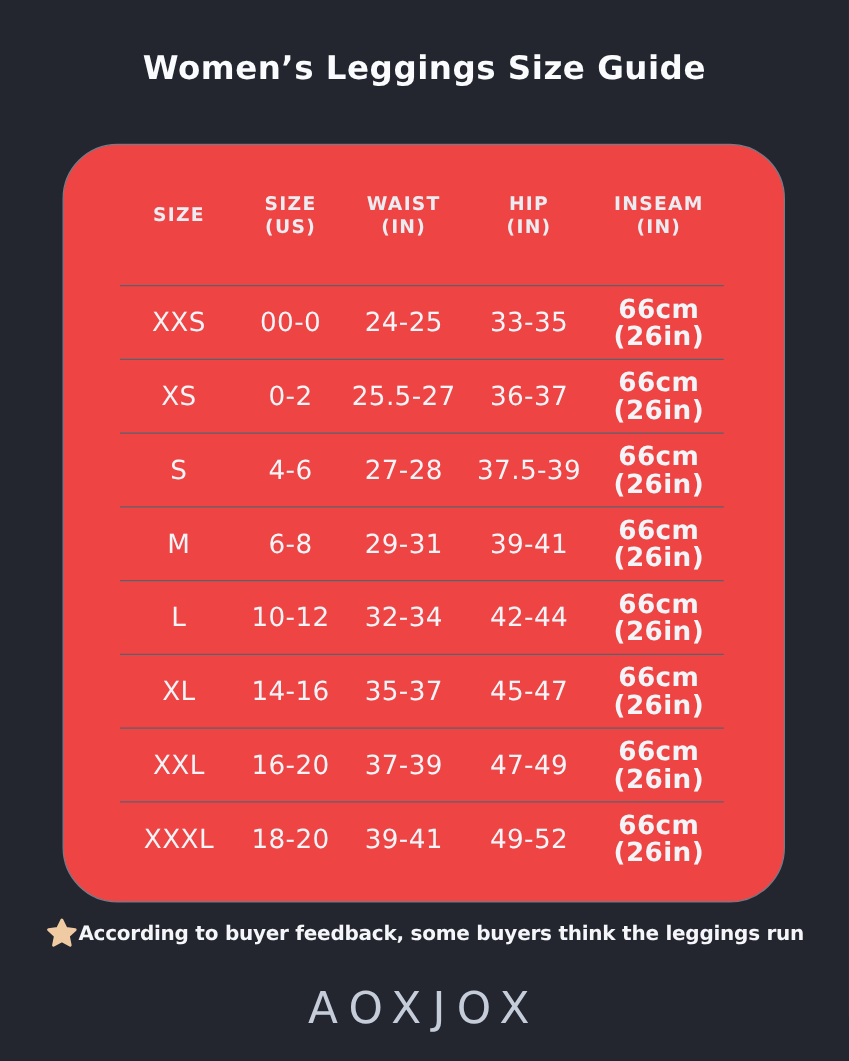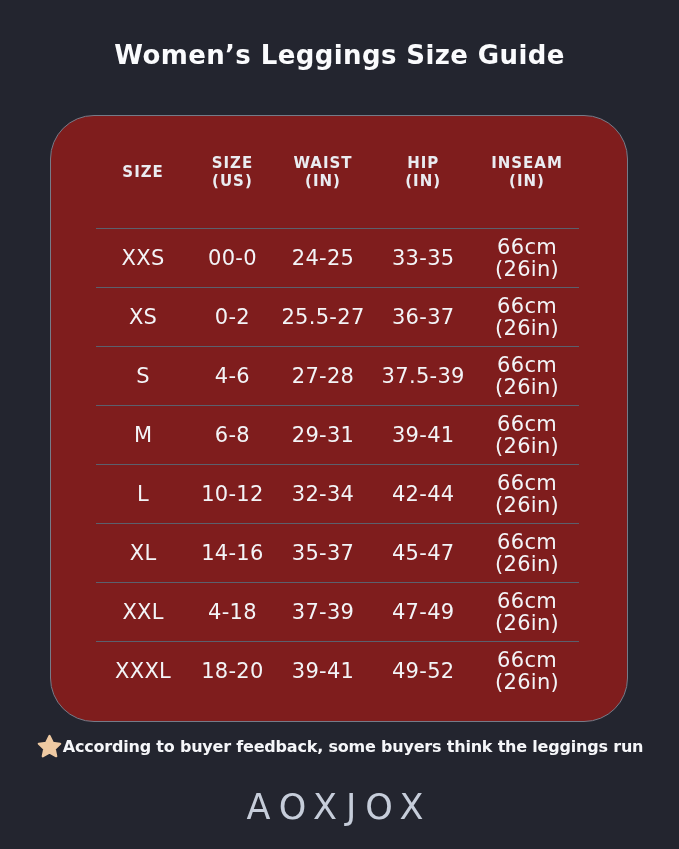--- a/index.html
+++ b/index.html
@@ -15,21 +15,21 @@
     position: absolute; top: 40px; left: 0; width: 100%;
     text-align: center;
     font-size: 26px; font-weight: bold; letter-spacing: 0.4px;
     color: #fafbfd;
   }
 
   .panel {
     position: absolute; left: 50px; top: 115px;
     width: 578px; height: 607px;
     box-sizing: border-box;
-    background: #7f1d1d;
+    background: #ef4444;
     border: 1px solid #757b88;
     border-radius: 44px;
   }
 
   .size-table { margin: 0 48px 0 45px; }
 
   .thead-row, .tr {
     display: grid;
     grid-template-columns: 19.5% 17.5% 20% 21.5% 21.5%;
     align-items: center;
@@ -47,20 +47,21 @@
 
   .td {
     text-align: center;
     font-size: 21px; font-weight: 400; letter-spacing: 0.3px;
     color: #f3f4f7;
   }
   .td.inseam {
     line-height: 22.5px;
     max-width: 92px;
     margin: 0 auto;
+    font-weight: bold;
   }
 
   .note {
     position: absolute; top: 733px; left: 0; width: 100%;
     color: #f5f6f9; font-weight: bold; font-size: 16px; letter-spacing: -0.2px;
   }
   .note-line1 {
     display: flex; justify-content: center; align-items: center; gap: 0;
     white-space: nowrap; line-height: 25px;
   }
@@ -150,21 +151,21 @@
       <div class="tr">
         <div class="td">XL</div>
         <div class="td">14-16</div>
         <div class="td">35-37</div>
         <div class="td">45-47</div>
         <div class="td inseam">66cm (26in)</div>
       </div>
 
       <div class="tr">
         <div class="td">XXL</div>
-        <div class="td">4-18</div>
+        <div class="td">16-20</div>
         <div class="td">37-39</div>
         <div class="td">47-49</div>
         <div class="td inseam">66cm (26in)</div>
       </div>
 
       <div class="tr">
         <div class="td">XXXL</div>
         <div class="td">18-20</div>
         <div class="td">39-41</div>
         <div class="td">49-52</div>

